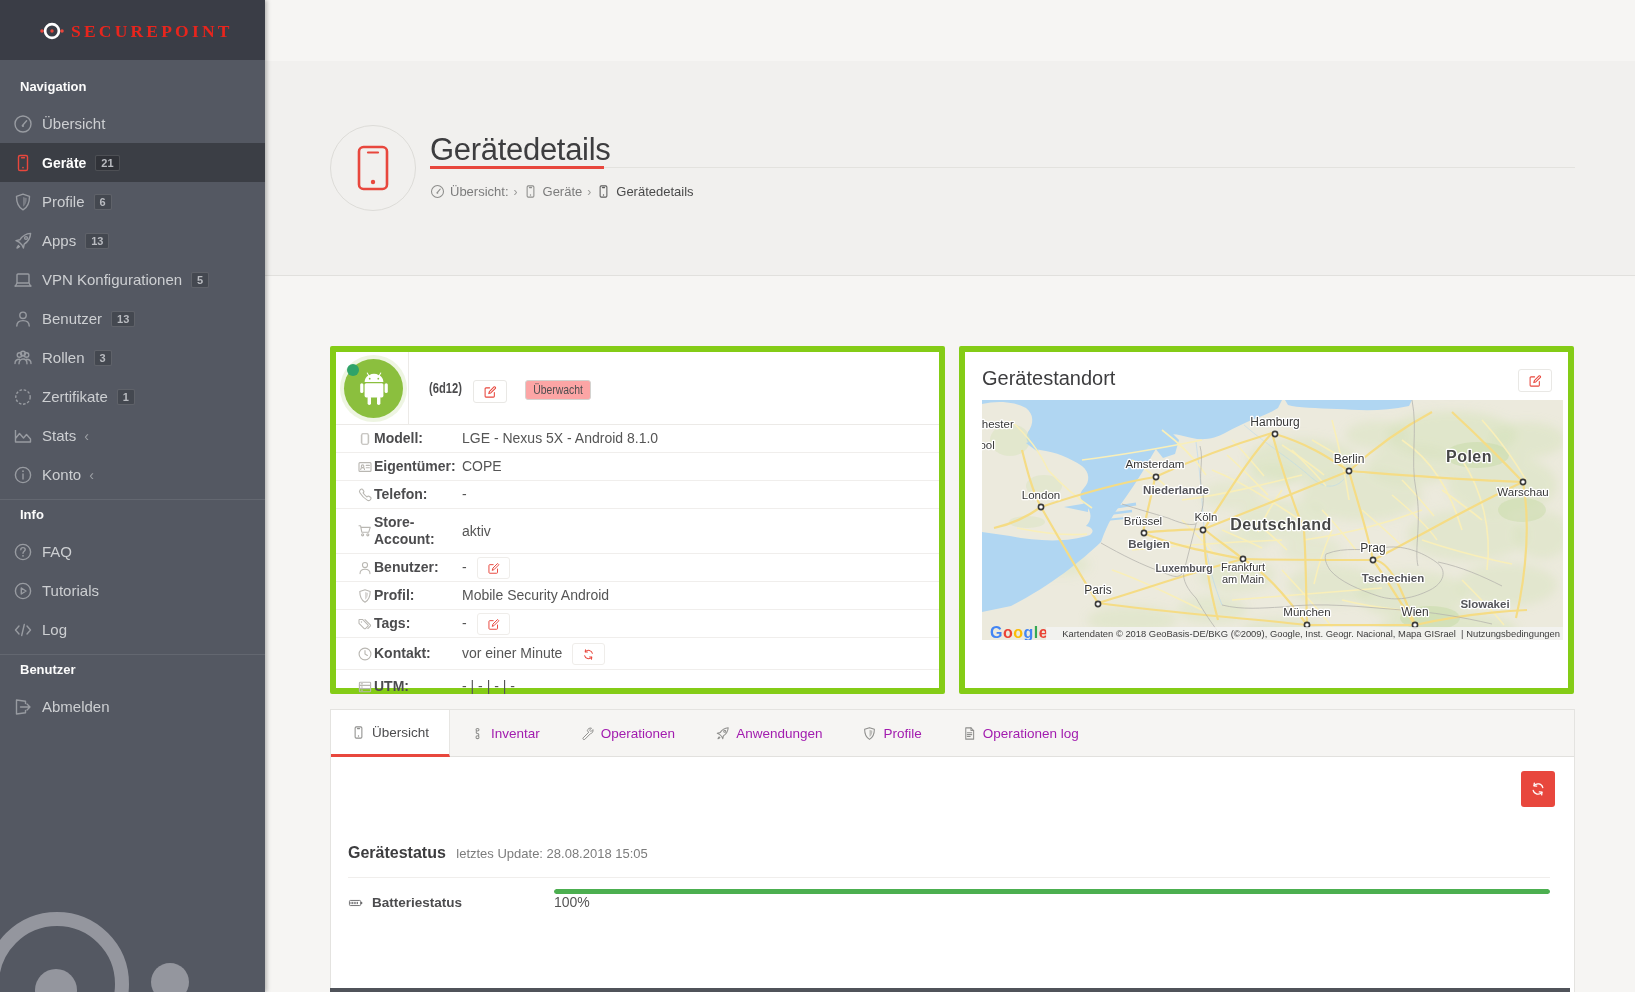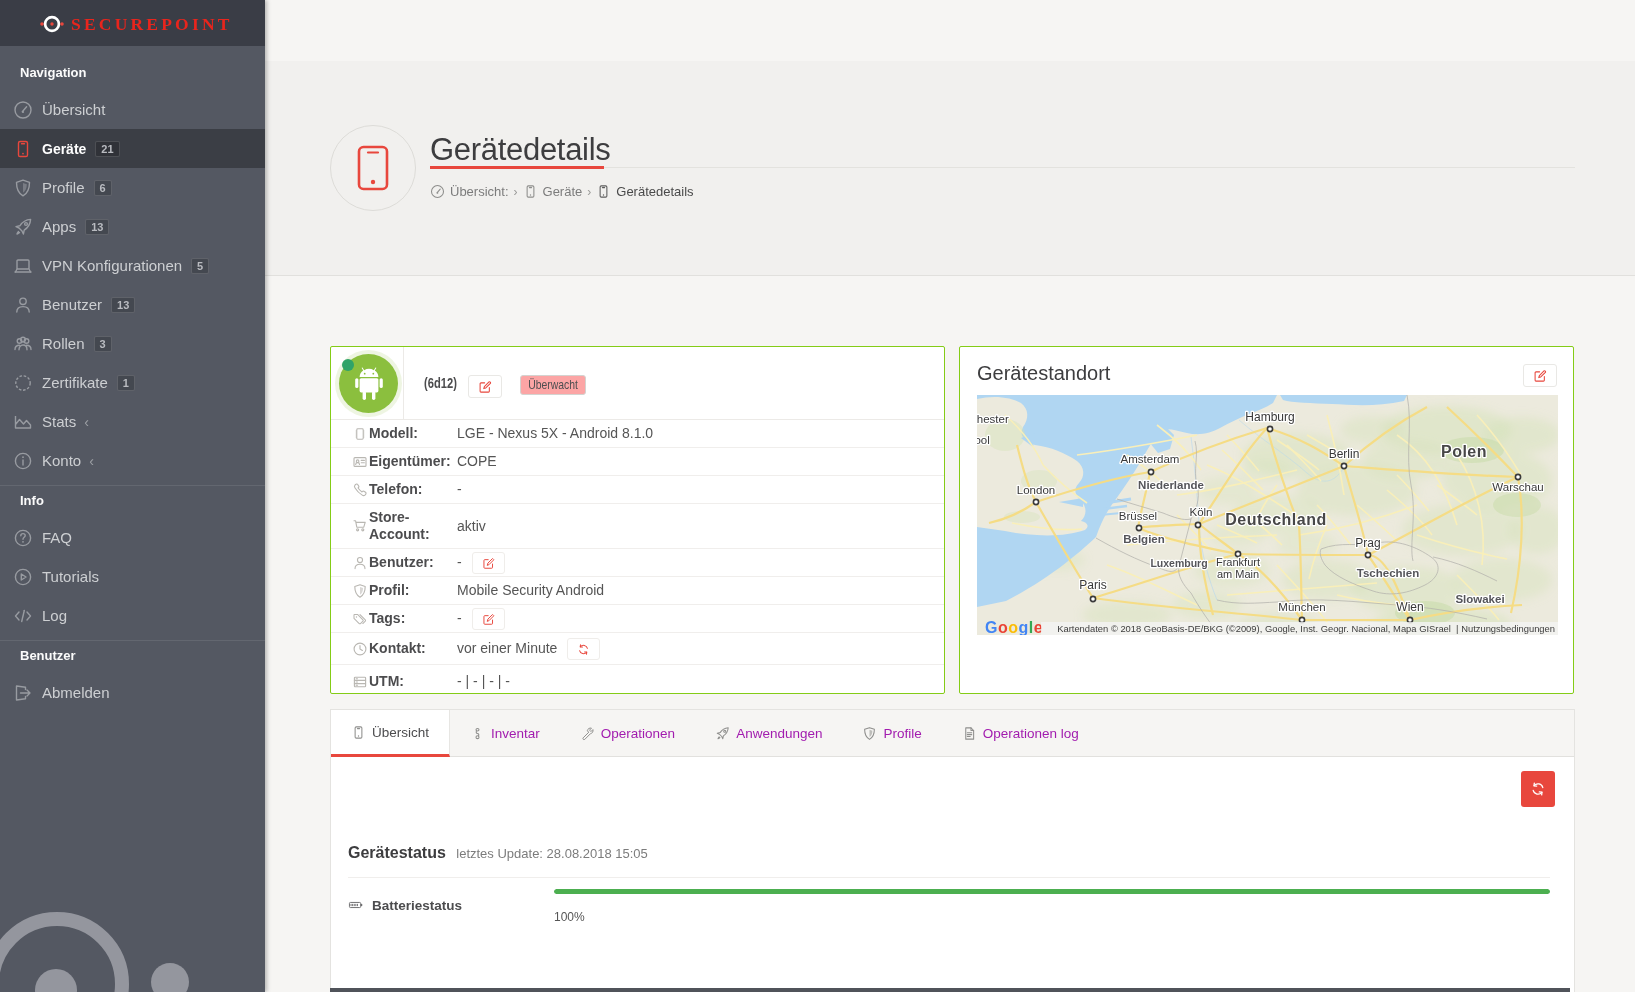--- a/index.html
+++ b/index.html
@@ -2,21 +2,21 @@
 <html lang="de"><head>
 <meta charset="utf-8">
 <title>Mobile Security</title>
 <style>
 * { margin:0; padding:0; box-sizing:border-box; }
 html,body { width:1635px; height:992px; overflow:hidden; font-family:"Liberation Sans", sans-serif; background:#f6f5f3; }
 .page { position:relative; width:1635px; height:992px; overflow:hidden; }
 
 
 .sidebar { position:absolute; left:0; top:0; width:265px; height:992px; background:#545862; overflow:hidden; z-index:5; box-shadow:2px 0 4px rgba(0,0,0,.25); }
-.logo { height:46px; background:#3a3d46; display:flex; align-items:center; justify-content:center; padding-left:8px; }
+.logo { height:60px; background:#3a3d46; display:flex; align-items:center; justify-content:center; padding-left:8px; }
 .nav { padding-top:7px; }
 .nav .nav-section:first-child { padding-top:12px; }
 .nav-section { padding:7px 12px 10px 20px; font-size:13px; font-weight:bold; color:#fbfbfb; }
 .nav-item { position:relative; height:39px; display:flex; align-items:center; padding-left:13px; color:#cdcfd2; font-size:15px; cursor:default; }
 .nav-item .nicon { width:20px; height:20px; margin-right:9px; color:#989ba1; flex:none; }
 .nav-item .nicon svg { width:20px; height:20px; display:block; }
 .nav-item.active { background:#3b3e45; color:#ffffff; font-weight:bold; font-size:14px; }
 .nav-item.active .nicon { color:#e8473d; }
 .badge { margin-left:9px; font-size:11px; font-weight:bold; color:#b9bbc0; background:rgba(0,0,0,.18); border:1px solid rgba(255,255,255,.14); border-radius:2px; padding:2px 5px 1px; line-height:11px; }
 .nav-sep { border-top:1px solid rgba(255,255,255,.09); margin-top:5px; }
@@ -36,21 +36,21 @@
 .ph-redline { position:absolute; left:165px; width:174px; top:105px; height:3px; background:#e8473d; }
 .crumbs { position:absolute; left:165px; top:123px; font-size:13px; color:#7c7c7c; display:flex; align-items:center; }
 .crumbs .ci { width:15px; height:15px; margin-right:5px; color:#8d8d8b; }
 .crumbs .ci svg { width:15px; height:15px; display:block; }
 .crumbs .sep { margin:0 5px; color:#9a9a98; font-size:12px; }
 .crumbs .last { color:#4a4a4a; }
 .crumbs .last-ic { color:#5b5b5b; }
 
 
 .content { position:absolute; left:265px; top:277px; right:0; bottom:0; }
-.card { position:absolute; background:#fff; border:1px solid #84cc16; border-radius:2px; }
+.card { position:absolute; background:#fff; border:6px solid #84cc16; border-radius:2px; }
 .card-info { left:65px; top:69px; width:615px; height:348px; }
 .card-map  { left:694px; top:69px; width:615px; height:348px; }
 
 
 .ci-top { position:relative; height:73px; border-bottom:1px solid #eceae7; }
 .ci-avatar { position:absolute; left:0; top:0; width:73px; height:73px; border-right:1px solid #eceae7; }
 .g-circle { position:absolute; left:8px; top:7px; width:59px; height:59px; border-radius:50%; background:#8bbf3e; box-shadow:0 0 0 4px rgba(139,191,62,.15); display:flex; align-items:center; justify-content:center; }
 .g-dot { position:absolute; left:11px; top:12px; width:12px; height:12px; border-radius:50%; background:#2fa369; }
 .ci-id { position:absolute; left:93px; top:27px; font-size:15.5px; font-weight:bold; color:#4c4c4e; display:inline-block; transform:scaleX(.72); transform-origin:0 0; }
 .btn-edit { position:absolute; display:inline-flex; align-items:center; justify-content:center; width:34px; height:23px; background:#fff; border:1px solid #e9e8e5; border-radius:3px; color:#e8473d; }
@@ -87,21 +87,21 @@
 .refresh-btn svg { width:16px; height:16px; }
 .gstatus { position:absolute; left:17px; top:134px; font-size:16px; color:#3d3d3f; font-weight:bold; }
 .gstatus small { font-weight:normal; font-size:13px; color:#7c7c7c; margin-left:6px; }
 .strows { position:absolute; left:17px; right:24px; top:167px; }
 .strow { display:flex; border-top:1px solid #f0eeec; padding:8px 0; min-height:50px; }
 .strow .slbl { width:206px; display:flex; align-items:center; font-size:13.5px; font-weight:bold; color:#4c4c4e; }
 .strow .slbl svg { width:16px; height:16px; margin-right:8px; color:#6d6d6f; flex:none; }
 .strow .sbar { flex:1; padding-top:3px; }
 .pbar { height:5px; border-radius:3px; background:#e6e6e6; overflow:hidden; }
 .pbar .fill { height:5px; border-radius:3px; }
-.pbar-txt { margin-top:16px; font-size:12px; color:#555; }
+.pbar-txt { margin-top:0; font-size:14px; color:#555; }
 
 
 .footbar { position:absolute; left:330px; bottom:0; width:1240px; height:4px; background:#50535a; z-index:9; }
 </style>
 </head>
 <body>
 <div class="page">
 
   <div class="sidebar">
     <div class="logo">

